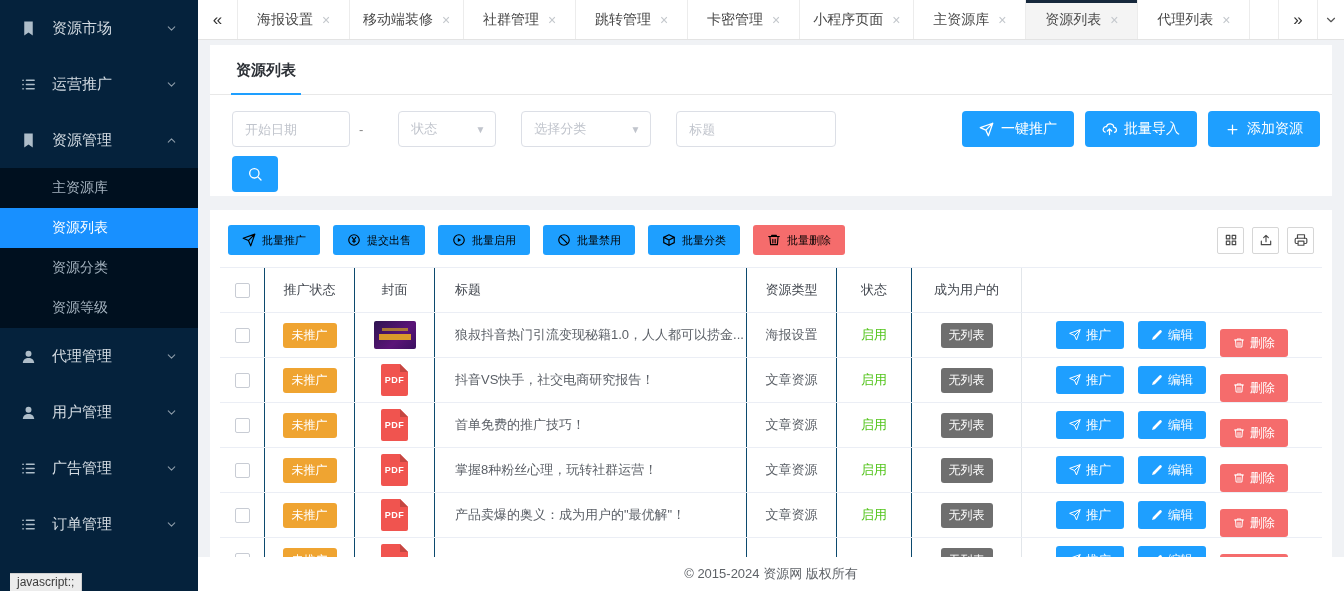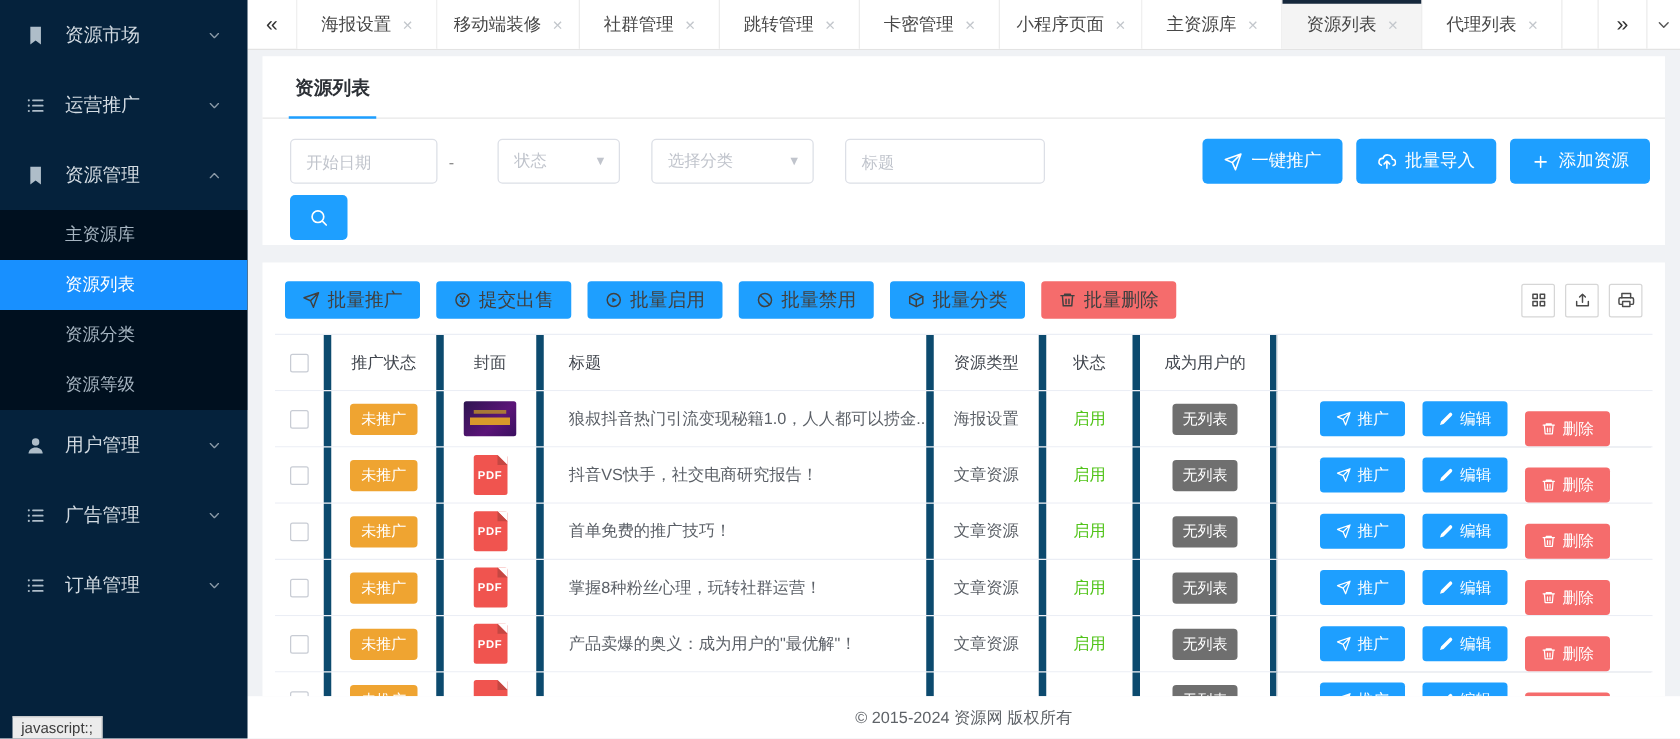--- a/index.html
+++ b/index.html
@@ -49,30 +49,30 @@
   .hbtn { height:36px; padding:0 17px; border:none; border-radius:4px; background:var(--primary,#1e9fff); color:#fff; font-size:14px; display:flex; align-items:center; gap:7px; cursor:pointer; font-family:inherit; }
   .hbtn svg { width:15px; height:15px; }
   .search-row { padding:9px 22px 0; }
   .search-btn { width:46px; height:36px; border:none; border-radius:4px; background:var(--primary,#1e9fff); color:#fff; display:flex; align-items:center; justify-content:center; cursor:pointer; }
   .search-btn svg { width:16px; height:16px; }
 
   
   .panel-table { margin-top:14px; height:347px; overflow:hidden; padding:0 10px; position:relative; }
   .batch-row { padding:15px 8px 12px; display:flex; align-items:center; }
   .batch-group { display:flex; gap:13px; }
-  .bbtn { height:30px; padding:0 14px; border:none; border-radius:3px; background:var(--primary,#1e9fff); color:#404040; font-size:15px; display:flex; align-items:center; gap:6px; cursor:pointer; font-family:inherit; }
+  .bbtn { height:30px; padding:0 14px; border:none; border-radius:3px; background:var(--primary,#1e9fff); color:#000000; font-size:11px; display:flex; align-items:center; gap:6px; cursor:pointer; font-family:inherit; }
   .bbtn.danger { background:var(--danger,#f56c6c); }
   .bbtn svg { width:14px; height:14px; }
   .table-tools { margin-left:auto; display:flex; gap:8px; }
   .tool-btn { width:27px; height:27px; border:1px solid #d6d6d6; border-radius:2px; background:#fff; display:flex; align-items:center; justify-content:center; color:#4a4a4a; cursor:pointer; }
   .tool-btn svg { width:14px; height:14px; }
 
   .tbl { border-top:1px solid #ebeef5; }
   .tr { display:flex; height:45px; align-items:center; border-bottom:1px solid #ebeef5; background:#fff; }
-  .td { height:100%; display:flex; align-items:center; justify-content:center; border-right:6px solid #0c4a6e; font-size:13px; color:#5a5f66; }
+  .td { height:100%; display:flex; align-items:center; justify-content:center; border-right:1px solid #0c4a6e; font-size:13px; color:#5a5f66; }
   .th-row .td { color:#41464e; font-weight:500; font-size:13px; }
   .col-check { width:45px; }
   .col-promo { width:90px; }
   .col-cover { width:80px; }
   .col-title { flex:1; justify-content:flex-start; padding:0 20px; overflow:hidden; white-space:nowrap; }
   .col-type { width:90px; }
   .col-status { width:75px; }
   .col-listed { width:110px; }
   .col-actions { width:300px; border-right:none; box-shadow:-1px 0 0 #e2e6ea; gap:14px; }
   .checkbox { width:15px; height:15px; border:1px solid #c8ccd4; border-radius:2px; background:#fff; cursor:pointer; }
@@ -146,20 +146,34 @@
         <div class="sub-item">资源分类</div>
         <div class="sub-item">资源等级</div>
       </div>
       <div class="side-item">
     <span class="s-icon">
           <svg viewBox="0 0 24 24" fill="currentColor" stroke="none">
             <circle cx="12" cy="8" r="4.2"></circle>
             <path d="M4 21c0-4.2 3.6-7 8-7s8 2.8 8 7z"></path>
           </svg>
         </span>
+    <span class="s-label">代理管理</span>
+    <span class="s-caret">
+          <svg viewBox="0 0 24 24" fill="none" stroke="currentColor" stroke-width="2" stroke-linecap="round" stroke-linejoin="round">
+            <path d="M6 9l6 6 6-6"></path>
+          </svg>
+        </span>
+  </div>
+      <div class="side-item">
+    <span class="s-icon">
+          <svg viewBox="0 0 24 24" fill="currentColor" stroke="none">
+            <circle cx="12" cy="8" r="4.2"></circle>
+            <path d="M4 21c0-4.2 3.6-7 8-7s8 2.8 8 7z"></path>
+          </svg>
+        </span>
     <span class="s-label">用户管理</span>
     <span class="s-caret">
           <svg viewBox="0 0 24 24" fill="none" stroke="currentColor" stroke-width="2" stroke-linecap="round" stroke-linejoin="round">
             <path d="M6 9l6 6 6-6"></path>
           </svg>
         </span>
   </div>
       <div class="side-item">
     <span class="s-icon">
           <svg viewBox="0 0 24 24" fill="none" stroke="currentColor" stroke-width="2" stroke-linecap="round" stroke-linejoin="round">

